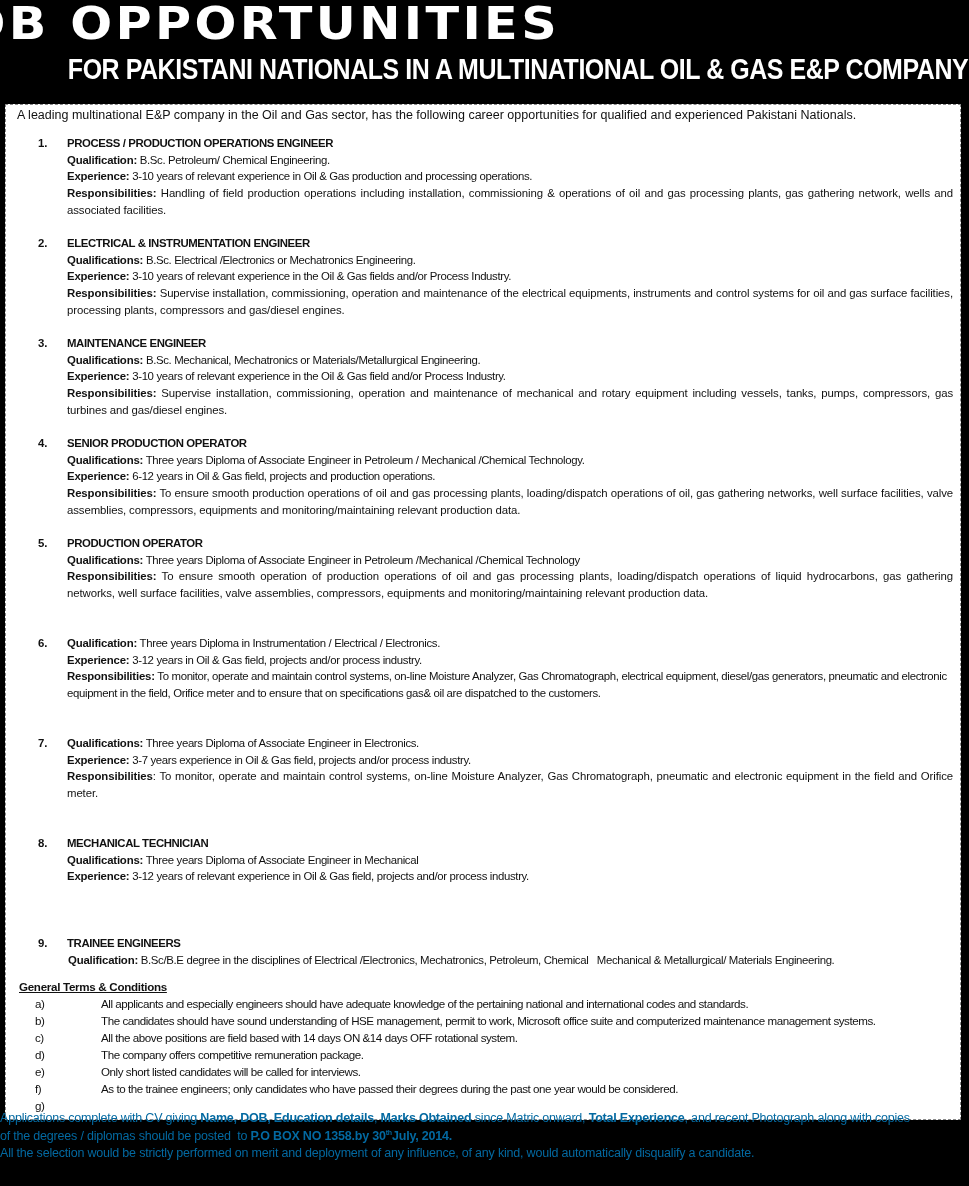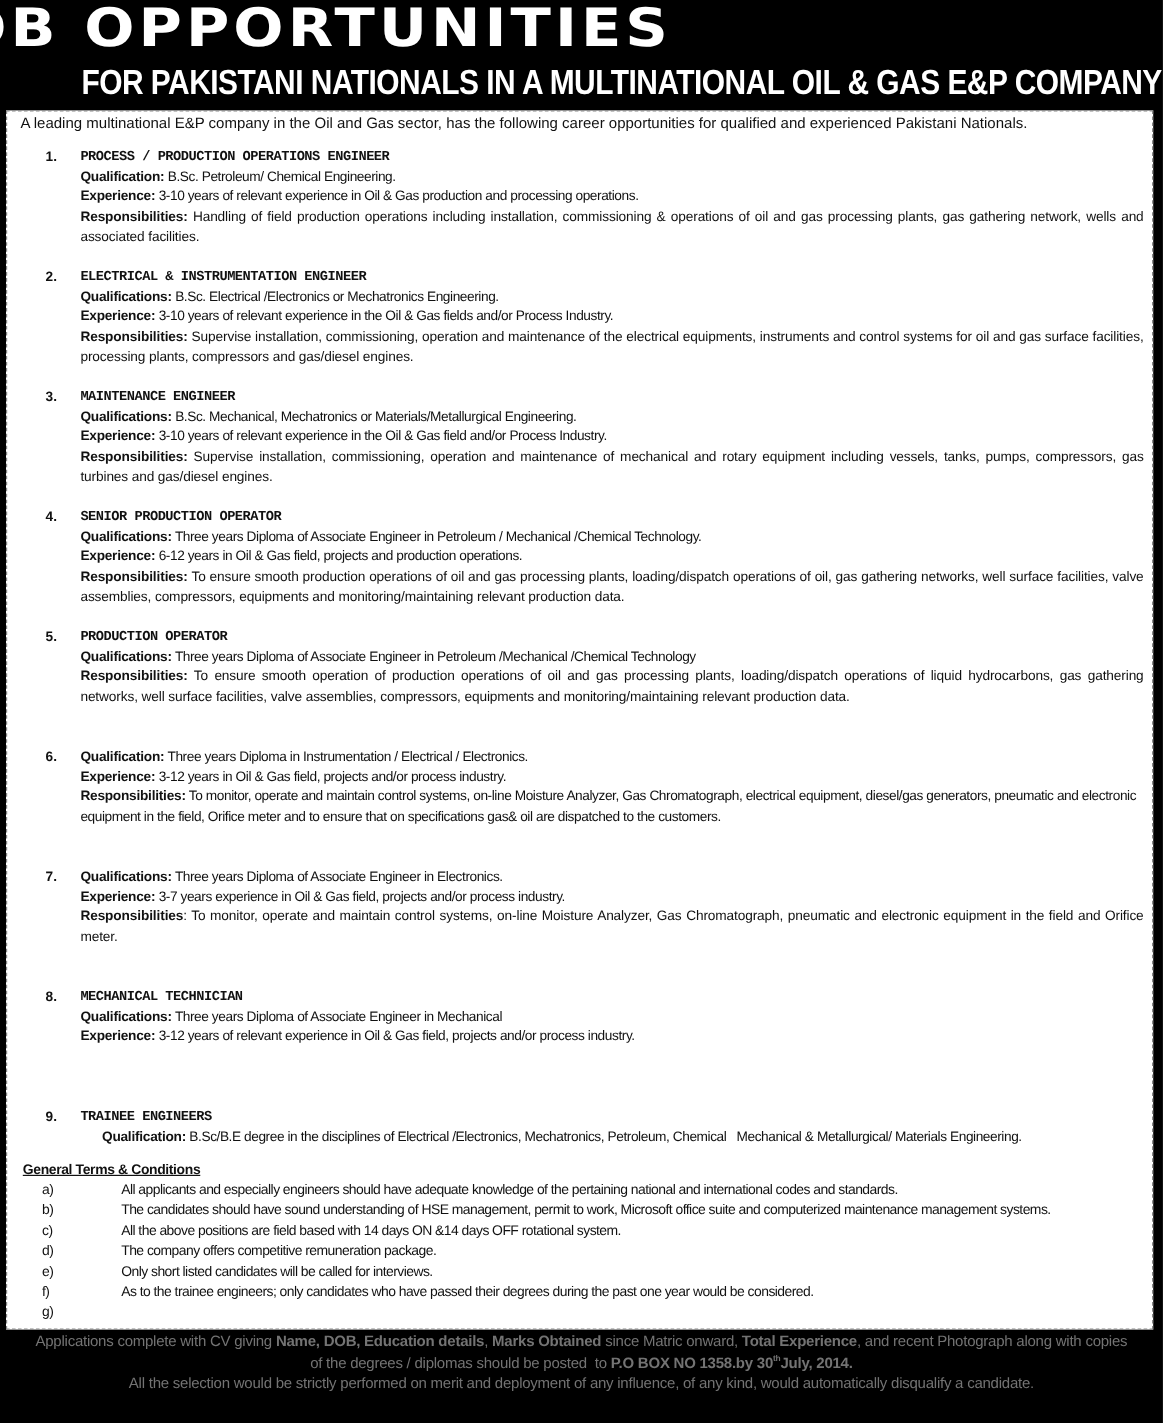--- a/index.html
+++ b/index.html
@@ -6,37 +6,37 @@
   body { width:969px; height:1186px; background:#000; overflow:hidden; position:relative;
          font-family:"Liberation Sans", sans-serif; color:#111; }
   .frame { position:absolute; left:0; top:0; width:969px; height:1186px; background:#000; }
   .header { position:absolute; left:0; top:0; width:969px; height:80px; text-align:left; color:#fff; }
   .title1 { position:absolute; left:0; right:0; top:-2px; font-family:"DejaVu Sans", sans-serif;
             font-weight:bold; font-size:44px; letter-spacing:3px; line-height:52px;
             transform:scaleX(1.12); transform-origin:center; }
   .title2 { position:absolute; left:0; right:0; top:50px; font-family:"Liberation Sans", sans-serif;
             font-weight:bold; font-size:29px; line-height:38px; letter-spacing:-0.5px;
             transform:scaleX(0.86); transform-origin:center; white-space:nowrap; }
-  .content { position:absolute; left:5px; top:92px; width:954px; height:1014px; background:#fff;
+  .content { position:absolute; left:5px; top:104px; width:954px; height:1014px; background:#fff;
              border:1px dashed #888; }
   .intro { position:absolute; left:11px; top:3px; font-size:12.5px; white-space:nowrap; }
   .job { position:absolute; left:0; width:954px; font-size:11.4px; line-height:16.7px; }
   .job .num { position:absolute; left:32px; top:0; font-weight:bold; }
   .job .body { position:absolute; left:61px; top:0; width:886px; }
-  .job .jt { font-weight:bold; letter-spacing:-0.4px;font-family:Liberation Mono, monospace; }
+  .job .jt { font-weight:bold; letter-spacing:-0.4px; }
   .job .ln { letter-spacing:-0.35px; }
   .job .ln b { letter-spacing:-0.2px; }
   .job .just { text-align:justify; letter-spacing:-0.1px; }
   .terms { position:absolute; left:13px; top:873px; width:935px; font-size:11.6px; line-height:17px; }
   .terms .th { font-weight:bold; text-decoration:underline; letter-spacing:-0.3px; }
   .terms .row { position:relative; height:17px; white-space:nowrap; letter-spacing:-0.45px; }
   .terms .lbl { position:absolute; left:16px; }
   .terms .txt { position:absolute; left:82px; }
-  .footer { position:absolute; left:0; top:1110px; width:969px; height:76px; color:#737373;
-            text-align:center; font-size:12.5px; line-height:17.5px; }
+  .footer { position:absolute; left:0; top:1110px; width:969px; height:76px; color:#0369a1;
+            text-align:left; font-size:12.5px; line-height:17.5px; }
   .footer p { margin:0; white-space:nowrap; letter-spacing:-0.2px; }
   .footer b { font-weight:bold; }
   sup { font-size:7px; vertical-align:top; line-height:10px; }
 </style>
 </head>
 <body>
 
 <div class="frame">
 
   <div class="header">
@@ -120,21 +120,21 @@
         <div class="jt">MECHANICAL TECHNICIAN</div>
         <div class="ln"><b>Qualifications:</b><span> Three years Diploma of Associate Engineer in Mechanical</span></div>
         <div class="ln"><b>Experience:</b><span> 3-12 years of relevant experience in Oil &amp; Gas field, projects and/or process industry.</span></div>
       </div>
     </div>
 
     <div class="job" style="top:830px">
       <span class="num">9.</span>
       <div class="body">
         <div class="jt">TRAINEE ENGINEERS</div>
-        <div class="ln" style="margin-left:18px; white-space:pre"><b>Qualification:</b><span> B.Sc/B.E degree in the disciplines of Electrical /Electronics, Mechatronics, Petroleum, Chemical   Mechanical &amp; Metallurgical/ Materials Engineering.</span></div>
+        <div class="ln" style="margin-left:1px; white-space:pre"><b>Qualification:</b><span> B.Sc/B.E degree in the disciplines of Electrical /Electronics, Mechatronics, Petroleum, Chemical   Mechanical &amp; Metallurgical/ Materials Engineering.</span></div>
       </div>
     </div>
 
     <div class="terms">
       <div class="th">General Terms &amp; Conditions</div>
       <div class="row">
           <span class="lbl">a)</span>
           <span class="txt">All applicants and especially engineers should have adequate knowledge of the pertaining national and international codes and standards.</span>
         </div>
       <div class="row">

